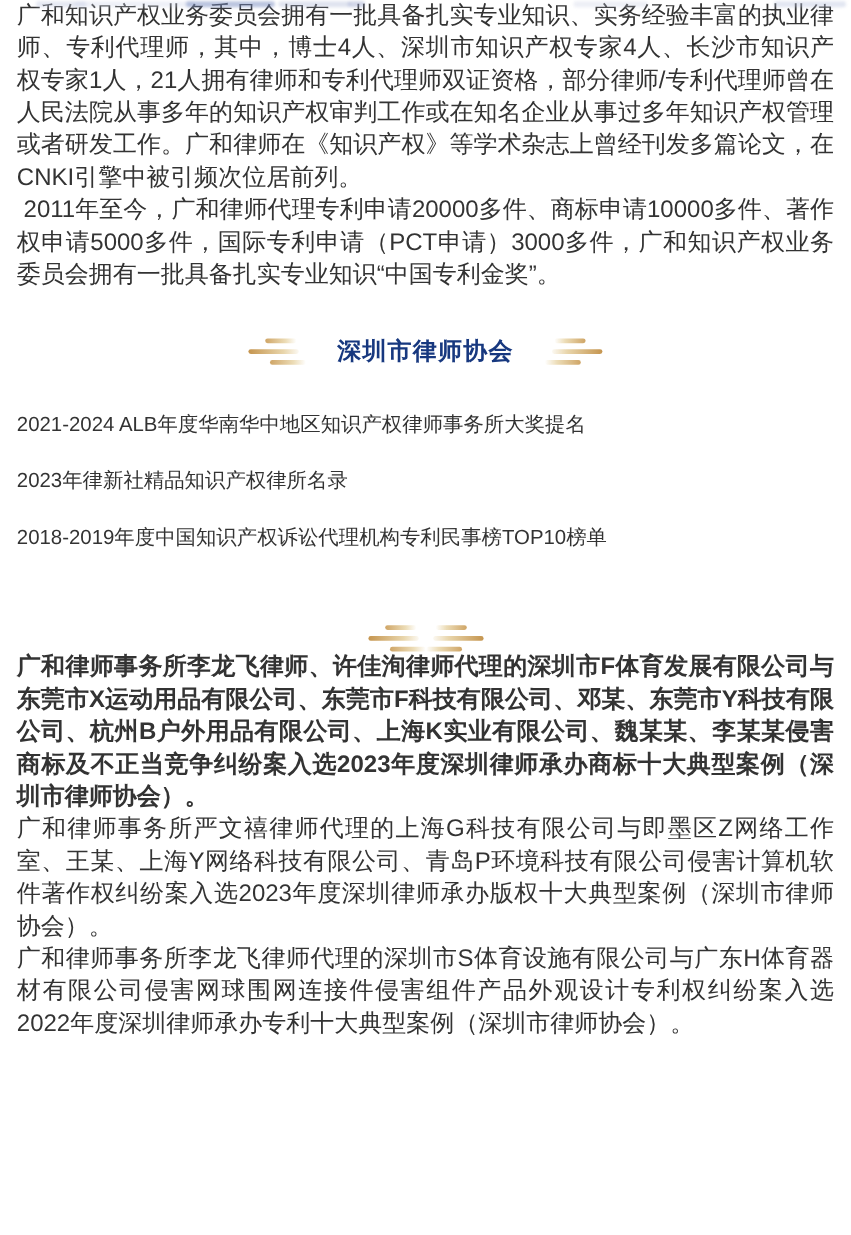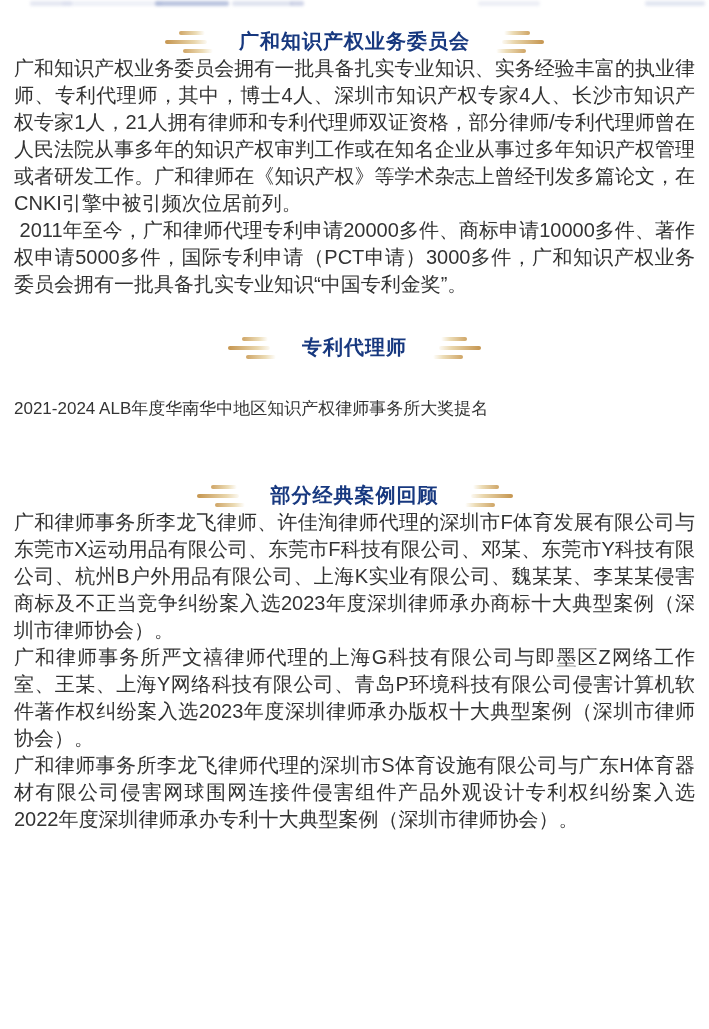--- a/index.html
+++ b/index.html
@@ -103,79 +103,67 @@
   .honor-list { margin-top: 34px; }
   .honor-item {
     font-size: 17px;
     line-height: 27px;
     margin: 4px 0 20px 0;
     color: #333333;
     text-align: left;
     white-space: pre-wrap;
   }
 
-  .case-first { margin-top: 42px; }
+  .case-first { margin-top: 42px; font-weight: bold; }
 </style>
 </head>
 <body>
 
 <div class="top-strip">
   <i class="ts1"></i>
     <i class="ts2"></i>
     <i class="ts3"></i>
     <i class="ts4"></i>
     <i class="ts5"></i>
     <i class="ts6"></i>
     <i class="ts7"></i>
 </div>
 
 <div class="content">
 
-  <div class="sec-head head1">
-    <div class="speedlines">
-      <span class="b1"></span>
-        <span class="b2"></span>
-        <span class="b3"></span>
-    </div>
-    <h2 class="title">广和知识产权业务委员会</h2>
-    <div class="speedlines flip">
-      <span class="b1"></span>
-        <span class="b2"></span>
-        <span class="b3"></span>
-    </div>
-  </div>
 
   <p class="body-text p-intro1">广和知识产权业务委员会拥有一批具备扎实专业知识、实务经验丰富的执业律师、专利代理师，其中，博士4人、深圳市知识产权专家4人、长沙市知识产权专家1人，21人拥有律师和专利代理师双证资格，部分律师/专利代理师曾在人民法院从事多年的知识产权审判工作或在知名企业从事过多年知识产权管理或者研发工作。广和律师在《知识产权》等学术杂志上曾经刊发多篇论文，在CNKI引擎中被引频次位居前列。</p>
   <p class="body-text p-gap"> 2011年至今，广和律师代理专利申请20000多件、商标申请10000多件、著作权申请5000多件，国际专利申请（PCT申请）3000多件，广和知识产权业务委员会拥有一批具备扎实专业知识“中国专利金奖”。</p>
 
   <div class="sec-head head2">
     <div class="speedlines">
       <span class="b1"></span>
         <span class="b2"></span>
         <span class="b3"></span>
     </div>
-    <h2 class="title">专利代理师</h2>
+    <h2 class="title">深圳市律师协会</h2>
     <div class="speedlines flip">
       <span class="b1"></span>
         <span class="b2"></span>
         <span class="b3"></span>
     </div>
   </div>
 
   <div class="honor-list">
     <p class="honor-item">2021-2024 ALB年度华南华中地区知识产权律师事务所大奖提名</p>
+    <p class="honor-item">2023年律新社精品知识产权律所名录</p>
+    <p class="honor-item">2018-2019年度中国知识产权诉讼代理机构专利民事榜TOP10榜单</p>
   </div>
 
   <div class="sec-head head3">
     <div class="speedlines">
       <span class="b1"></span>
         <span class="b2"></span>
         <span class="b3"></span>
     </div>
-    <h2 class="title">部分经典案例回顾</h2>
     <div class="speedlines flip">
       <span class="b1"></span>
         <span class="b2"></span>
         <span class="b3"></span>
     </div>
   </div>
 
   <p class="body-text case-first">广和律师事务所李龙飞律师、许佳洵律师代理的深圳市F体育发展有限公司与东莞市X运动用品有限公司、东莞市F科技有限公司、邓某、东莞市Y科技有限公司、杭州B户外用品有限公司、上海K实业有限公司、魏某某、李某某侵害商标及不正当竞争纠纷案入选2023年度深圳律师承办商标十大典型案例（深圳市律师协会）。</p>
   <p class="body-text p-gap">广和律师事务所严文禧律师代理的上海G科技有限公司与即墨区Z网络工作室、王某、上海Y网络科技有限公司、青岛P环境科技有限公司侵害计算机软件著作权纠纷案入选2023年度深圳律师承办版权十大典型案例（深圳市律师协会）。</p>
   <p class="body-text p-gap">广和律师事务所李龙飞律师代理的深圳市S体育设施有限公司与广东H体育器材有限公司侵害网球围网连接件侵害组件产品外观设计专利权纠纷案入选2022年度深圳律师承办专利十大典型案例（深圳市律师协会）。</p>

